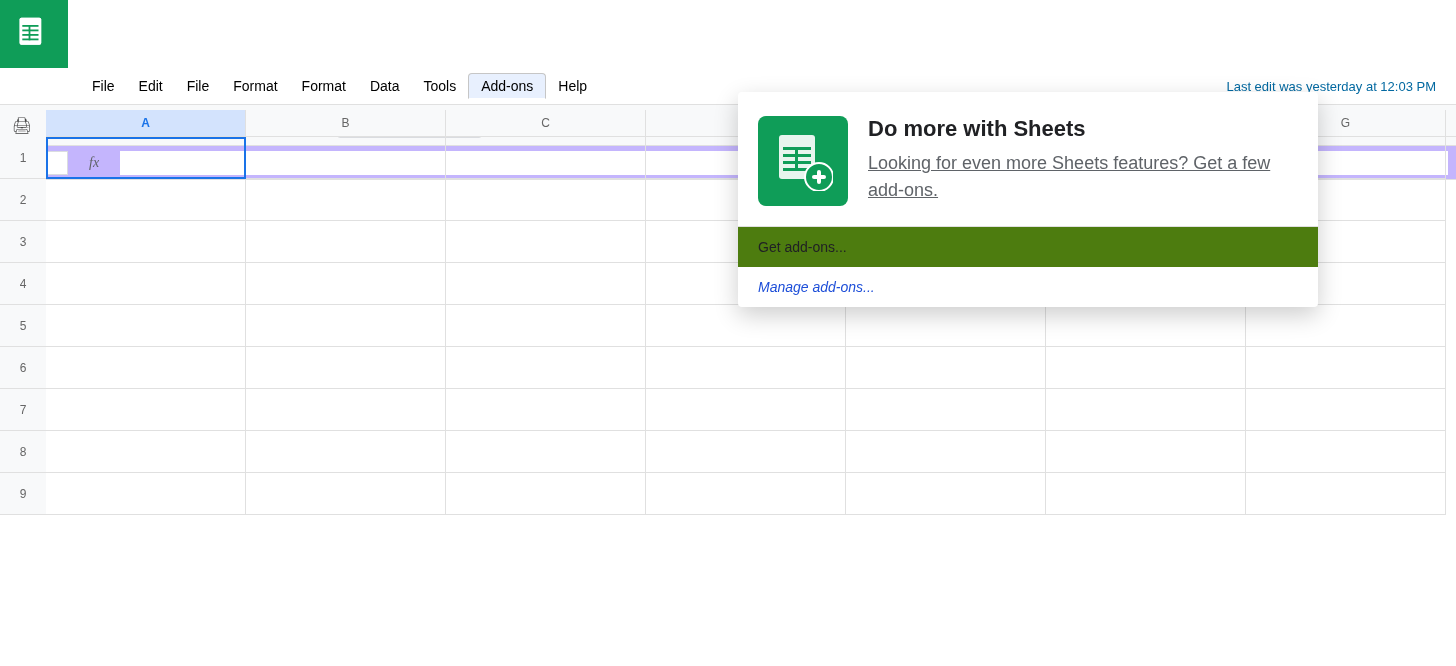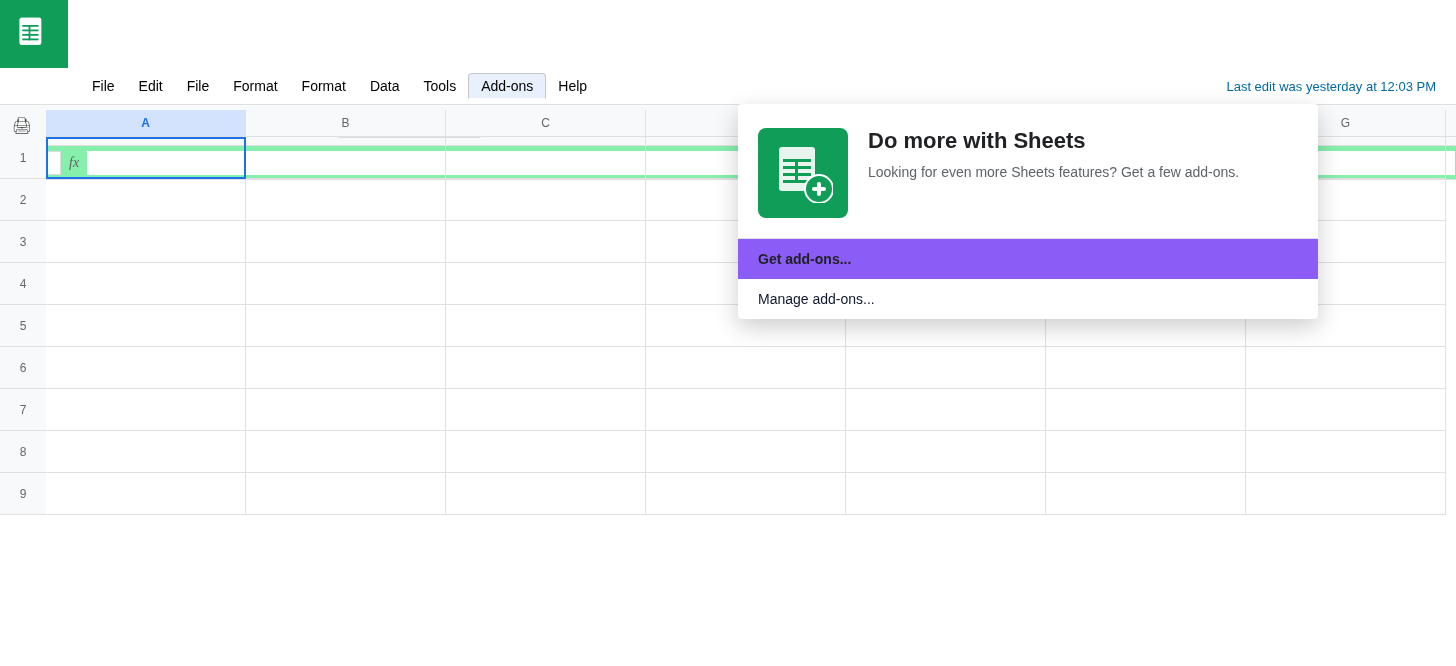--- a/index.html
+++ b/index.html
@@ -118,24 +118,24 @@
       display: flex;
       align-items: center;
       gap: 4px;
     }
 
     
     #formula-bar {
       display: flex;
       align-items: center;
       height: 34px;
-      background: #86efac;
+      background: #c4b5fd;
       border-bottom: 1px solid #e0e0e0;
-      padding: 0 1px;
-      gap: 8px;
+      padding: 0 8px;
+      gap: 21px;
     }
     #cell-ref {
       width: 60px;
       font-size: 13px;
       color: #202124;
       text-align: center;
       border: 1px solid #dadce0;
       height: 24px;
       padding: 0 4px;
     }
@@ -220,21 +220,21 @@
     #row-nums {
       display: flex;
       flex-direction: column;
       width: 46px;
       flex-shrink: 0;
     }
 
     
     #addons-dropdown {
       position: absolute;
-      top: 104px;
+      top: 92px;
       left: 738px;
       width: 580px;
       background: #fff;
       box-shadow: 0 8px 24px rgba(0,0,0,0.2);
       border-radius: 4px;
       z-index: 1000;
       overflow: hidden;
     }
     #addons-promo {
       display: flex;
@@ -254,41 +254,42 @@
       position: relative;
     }
     #addons-text h2 {
       font-size: 22px;
       font-weight: 700;
       color: #202124;
       margin-bottom: 8px;
       line-height: 1.2;
     }
     #addons-text p {
-      font-size: 14px;
+      font-size: 18px;
       color: #5f6368;
       line-height: 1.5;
+      text-decoration: underline;
     }
     #addons-divider {
       height: 1px;
       background: #e0e0e0;
     }
     .addons-menu-item {
       padding: 12px 20px;
       font-size: 14px;
       color: #202124;
       cursor: pointer;
     }
     .addons-menu-item.disabled {
-      color: #0f172a;
+      color: #1d4ed8;
       cursor: default;
+      font-style: italic;
     }
     .get-addons-item {
-      background: #8b5cf6;
-      font-weight: bold;
+      background: #4d7c0f;
     }
   </style>
 </head>
 <body>
 
 <div id="title-bar">
   <div id="sheets-logo">
     <svg viewBox="0 0 40 40" fill="none" xmlns="http://www.w3.org/2000/svg">
       <rect x="4" y="2" width="24" height="30" rx="2" fill="white" opacity="0.9"></rect>
       <rect x="4" y="2" width="24" height="30" rx="2" fill="white"></rect>

